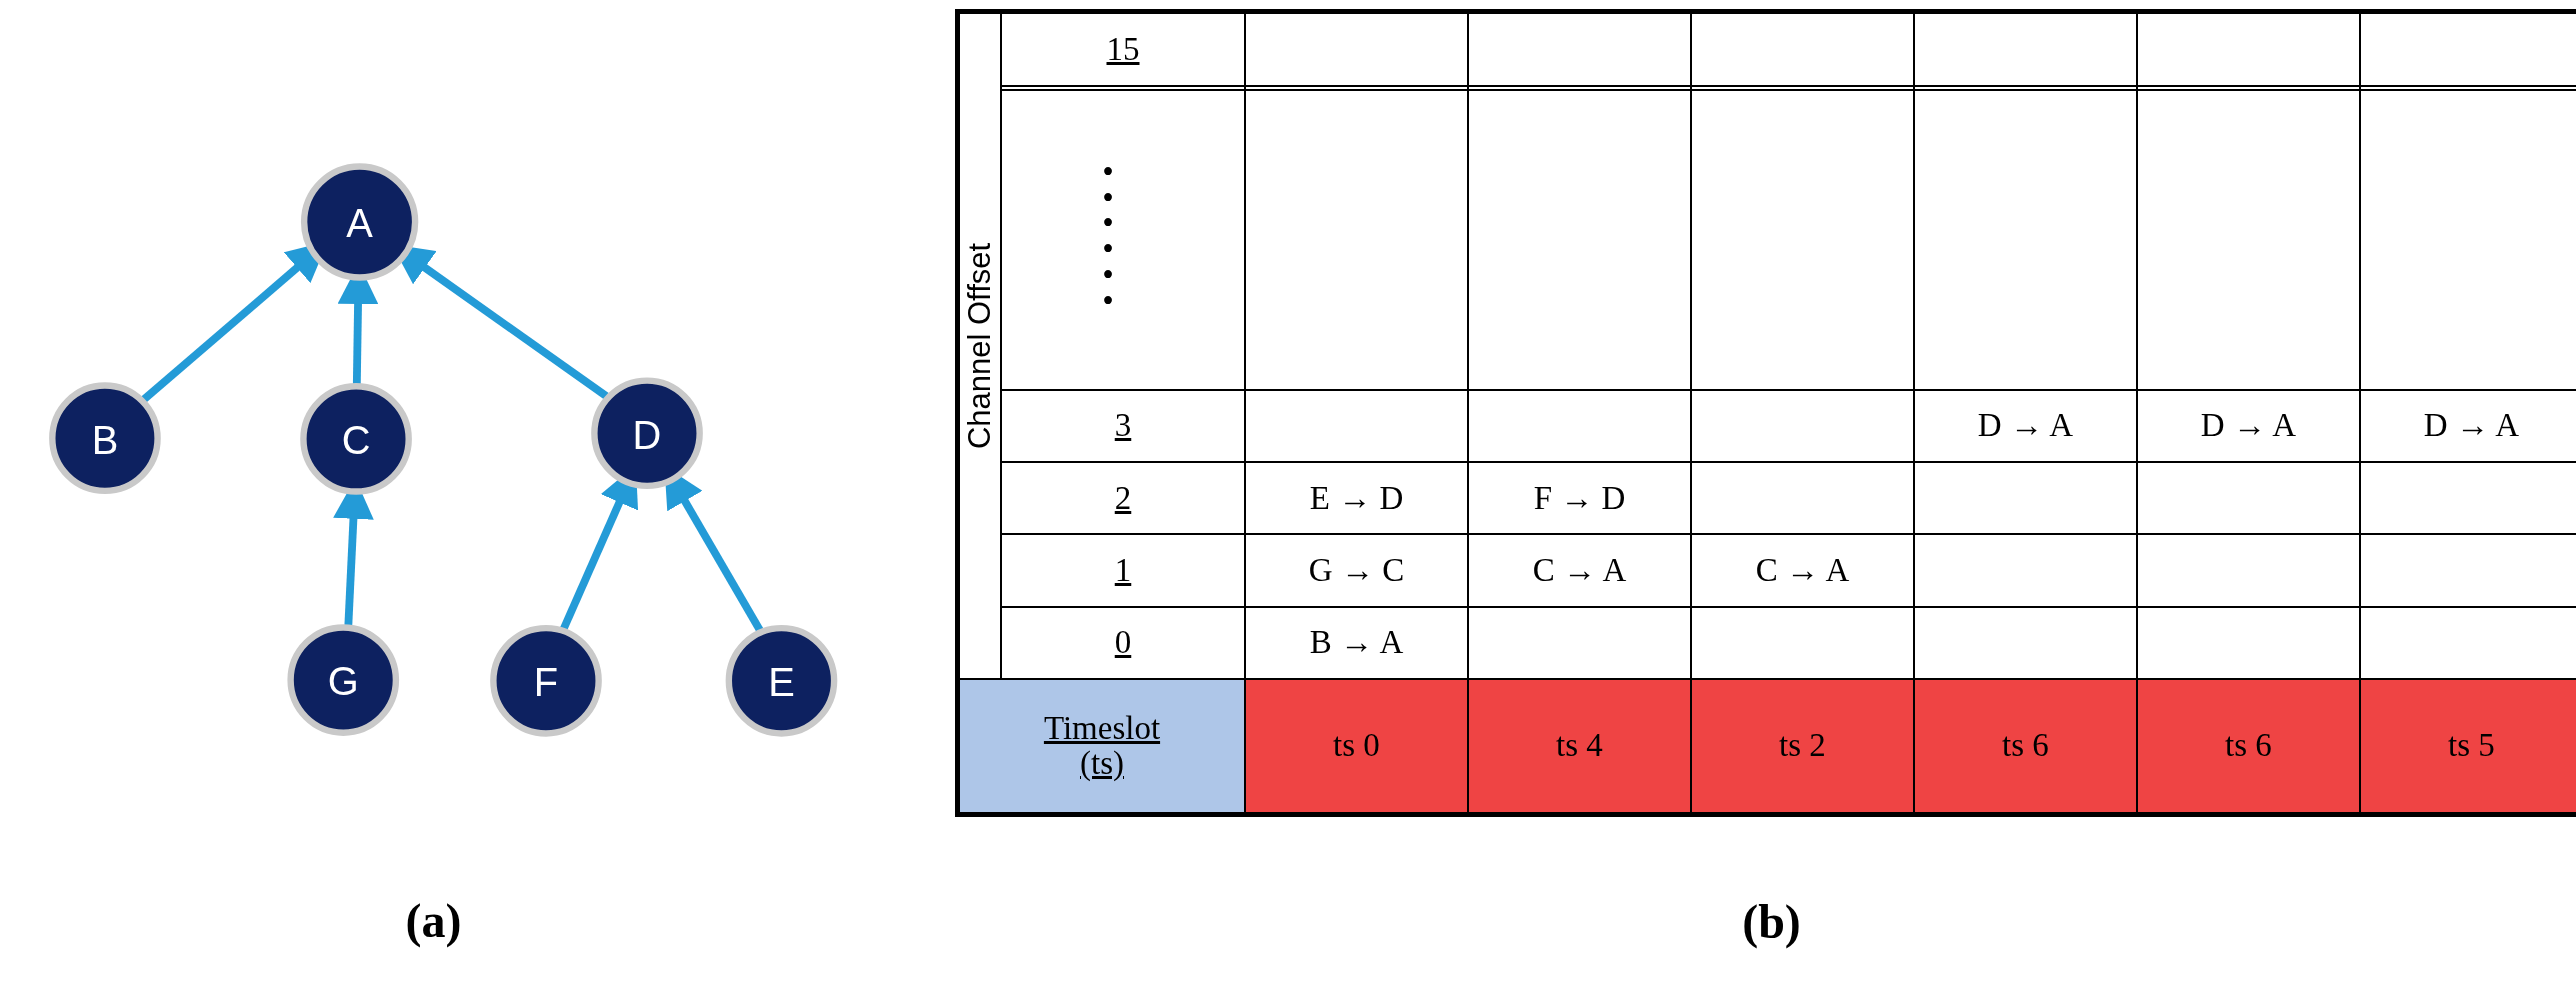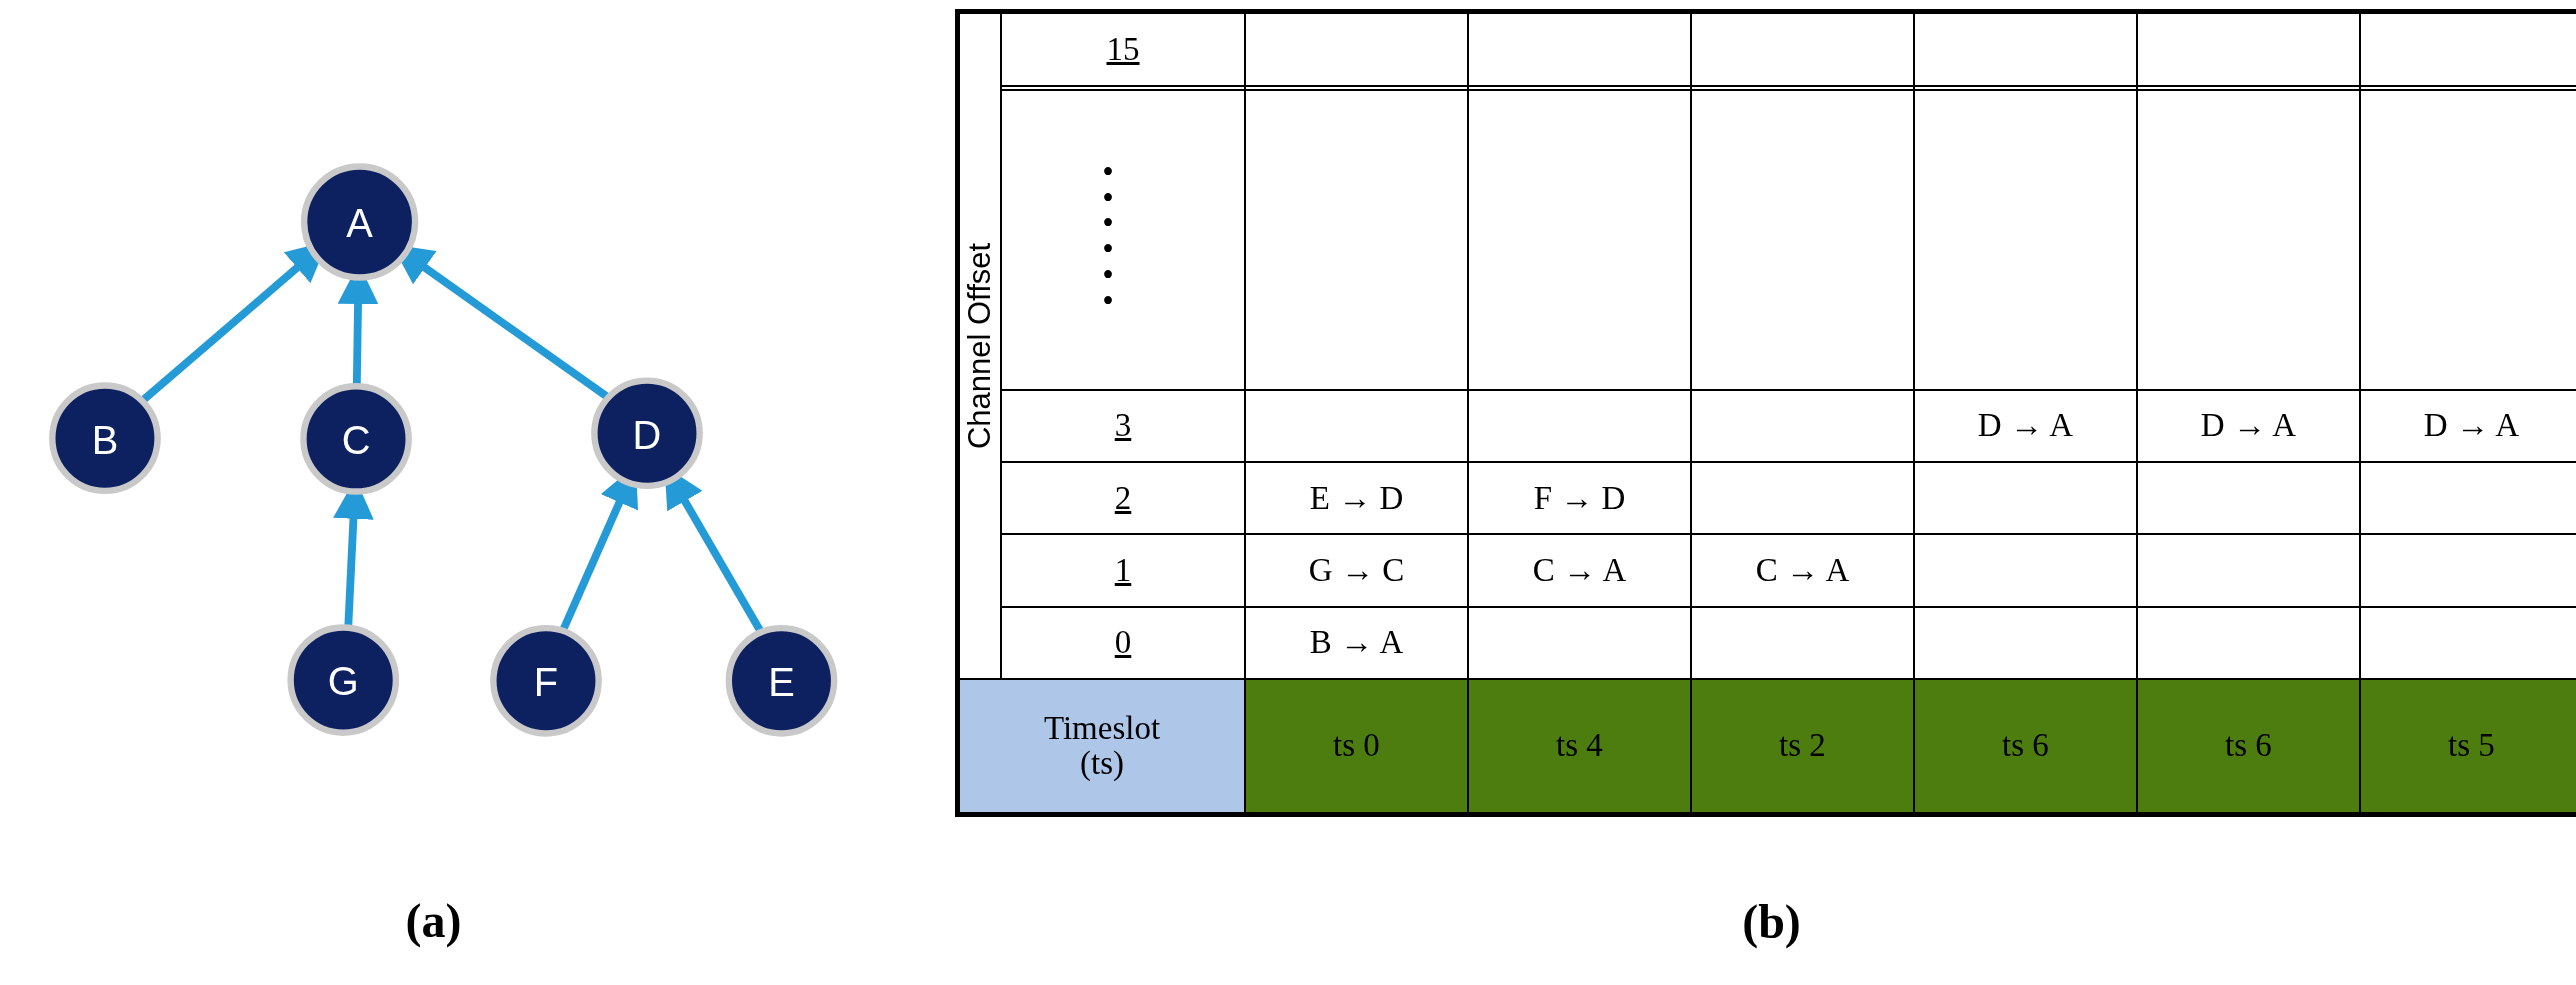--- a/index.html
+++ b/index.html
@@ -120,32 +120,33 @@
     letter-spacing: 0;
   }
   .vdots span { display: block; }
 
   td.data-cell {
     width: 221px;
     font-size: 33px;
     white-space: nowrap;
   }
   tr.ts-row td {
-    background: #4d7c0f;
+    background: #ef4444;
   }
   td.ts-corner {
     background: #aec6e8 !important;
     border: none;
     text-align: right;
     padding-right: 18.5px;
     font-size: 38px;
     line-height: 1.05;
   }
   td.ts-corner.axis-title-cell {
     background: #aec6e8 !important;
+    text-decoration: underline;
   }
   td.ts-cell {
     font-size: 38px;
   }
 </style>
 </head>
 <body>
 
 <div id="panel-a">
   <svg id="topology-svg" viewBox="0 0 1340 1230">

